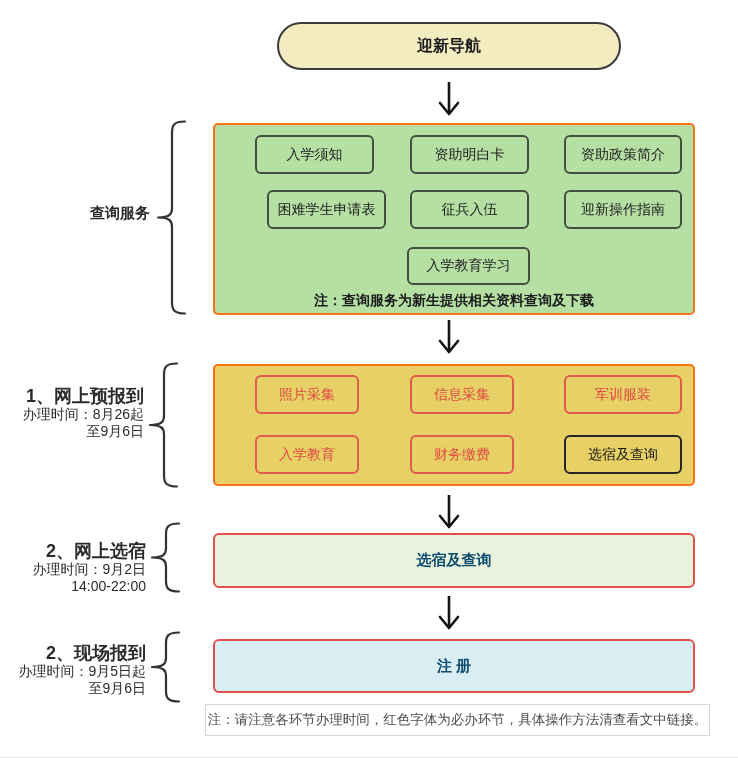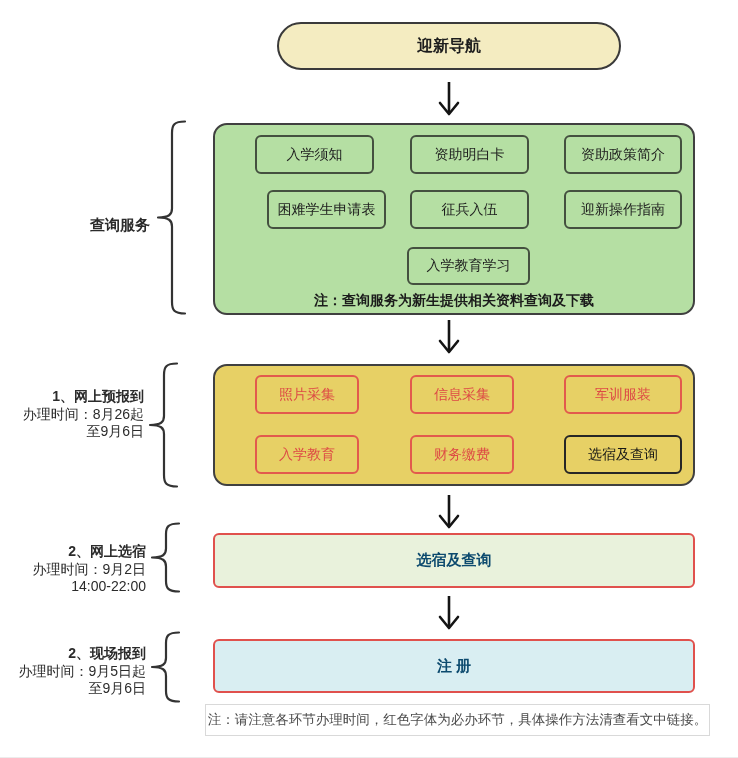--- a/index.html
+++ b/index.html
@@ -12,21 +12,21 @@
   .center{display:flex;align-items:center;justify-content:center;text-align:center;}
 
   
   .pill{
     left:277px;top:22px;width:344px;height:48px;
     background:#f4ecc1;border:2px solid #3a3a3a;border-radius:24px;
     font-size:16px;font-weight:bold;color:#1d1d1d;
   }
 
   
-  .section{border:2px solid #404040;border-radius:14px;}
+  .section{border:2px solid #f97316;border-radius:5px;}
   .sec-query{left:213px;top:123px;width:482px;height:192px;background:#b5dfa3;}
   .sec-prereg{left:213px;top:364px;width:482px;height:122px;background:#e7d065;}
 
   
   .node{
     border-radius:6px;font-size:14px;
     display:flex;align-items:center;justify-content:center;text-align:center;
     box-sizing:border-box;position:absolute;cursor:pointer;
   }
   .g-node{background:#b5dfa3;border:2px solid #44503f;color:#1d1d1d;width:119px;height:39px;}
@@ -41,21 +41,21 @@
   
   .bar{
     left:213px;width:482px;border:2px solid #e0514d;border-radius:6px;
     font-size:15px;font-weight:bold;color:#0c4a6e;cursor:pointer;
   }
   .bar-dorm{top:533px;height:55px;background:#e9f2dc;}
   .bar-onsite{top:639px;height:54px;background:#d9eef2;}
 
   
   .side-label{text-align:right;color:#2b2b2b;font-size:14px;line-height:17px;}
-  .side-title{font-weight:bold;font-size:14px;line-height:19px;}
+  .side-title{font-weight:bold;font-size:18px;line-height:19px;}
 
   
   .foot{
     left:205px;top:704px;width:505px;height:32px;
     border:1px solid #d9d9d9;background:#ffffff;
     font-size:13.5px;color:#4b4b4b;
   }
   .hairline{left:0;bottom:0;width:100%;height:1px;background:#ececec;}
   svg{display:block;}
 </style>
@@ -66,21 +66,21 @@
 
   <div class="abs center pill">迎新导航</div>
 
   <div class="abs" style="left:436px;top:82px;">
     <svg width="26" height="36">
         <line x1="13" y1="0" x2="13" y2="30" stroke="#141414" stroke-width="2.6"></line>
         <polyline points="4,21 13,32 22,21" fill="none" stroke="#141414" stroke-width="2.6" stroke-linecap="round" stroke-linejoin="round"></polyline>
       </svg>
   </div>
 
-  <div class="abs side-label side-title" style="left:28px;top:203px;width:122px;font-size:15px;margin-top:12px;">查询服务</div>
+  <div class="abs side-label side-title" style="left:28px;top:203px;width:122px;font-size:15px;">查询服务</div>
   <div class="abs" style="left:155px;top:120px;">
     <svg width="32" height="195">
         <path d="M 30 1.5 C 19 1.5, 17 5, 17 13 L 17 88.5 C 17 94.5, 14 97.5, 3 97.5 C 14 97.5, 17 100.5, 17 106.5 L 17 182 C 17 190, 19 193.5, 30 193.5" fill="none" stroke="#333" stroke-width="2.2" stroke-linecap="round" stroke-linejoin="round"></path>
       </svg>
   </div>
 
   <div class="abs section sec-query">
     <div class="node g-node" style="left:40px;top:10px;">入学须知</div>
     <div class="node g-node" style="left:195px;top:10px;">资助明白卡</div>
     <div class="node g-node" style="left:349px;top:10px;width:118px;">资助政策简介</div>

